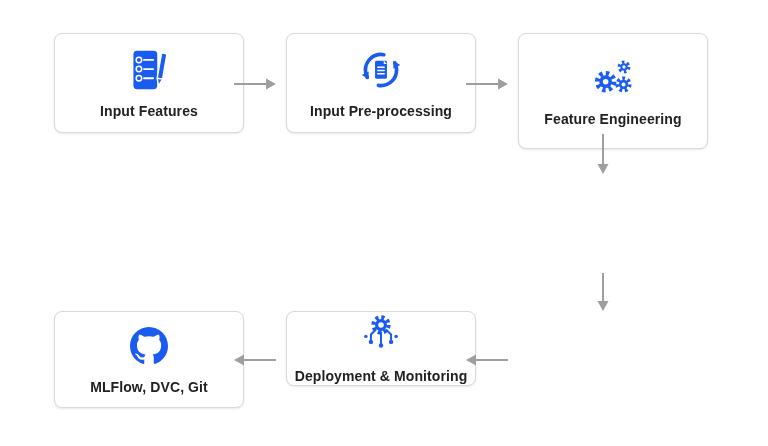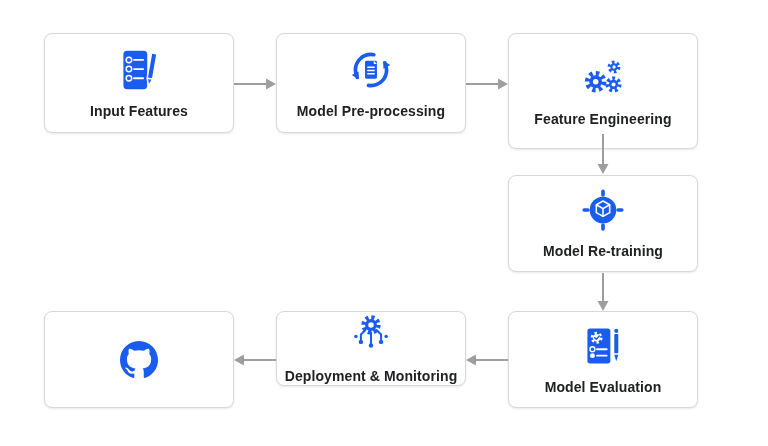--- a/index.html
+++ b/index.html
@@ -21,20 +21,21 @@
   }
   .node{
     position:absolute;
     width:190px;
     background:var(--box-bg);
     border:1px solid var(--border);
     border-radius:8px;
     box-shadow:0 1px 3px rgba(16,24,40,.06), 0 1px 2px rgba(16,24,40,.04);
     display:flex;flex-direction:column;align-items:center;justify-content:center;
     gap:11px;
+    margin-left:10px;
   }
   .icon{
     width:44px;height:44px;
     display:flex;align-items:center;justify-content:center;
     color:var(--accent);
   }
   .icon svg{display:block;}
   .label{
     font-size:14px;font-weight:700;color:var(--text);
     letter-spacing:.1px;white-space:nowrap;
@@ -71,75 +72,41 @@
         <circle cx="24" cy="24" r="17" fill="none" stroke="currentColor" stroke-width="4" stroke-dasharray="38 15.4" stroke-dashoffset="62" stroke-linecap="round"></circle>
         <path d="M10.5 25.5 L3 29.5 L10.5 34 Z" fill="currentColor"></path>
         <path d="M37.5 22.5 L45 18.5 L37.5 14 Z" fill="currentColor"></path>
         <rect x="17.5" y="14" width="13" height="19.5" rx="1.5" fill="currentColor"></rect>
         <path d="M27 14 l3.5 3.5 h-3.5 z" fill="#fff"></path>
         <g stroke="#fff" stroke-width="1.6" stroke-linecap="round">
           <path d="M20.5 21 H27.5 M20.5 24.5 H27.5 M20.5 28 H27.5"></path>
         </g>
       </svg>
     </span>
-    <span class="label">Model Pre-processing</span>
+    <span class="label">Input Pre-processing</span>
   </div>
 
   <div class="node" style="left:508px;top:33px;height:116px">
     <span class="icon">
       <svg width="44" height="44" viewBox="0 0 48 48">
         <circle cx="16" cy="28" r="9" fill="none" stroke="currentColor" stroke-width="5.5" stroke-dasharray="3.6 3.45"></circle>
         <circle cx="16" cy="28" r="7" fill="currentColor"></circle>
         <circle cx="16" cy="28" r="3" fill="#fff"></circle>
         <circle cx="36" cy="12" r="5" fill="none" stroke="currentColor" stroke-width="4" stroke-dasharray="2.6 2.6"></circle>
         <circle cx="36" cy="12" r="4" fill="currentColor"></circle>
         <circle cx="36" cy="12" r="1.8" fill="#fff"></circle>
         <circle cx="35.5" cy="31" r="6.5" fill="none" stroke="currentColor" stroke-width="4.5" stroke-dasharray="2.9 2.8"></circle>
         <circle cx="35.5" cy="31" r="5" fill="currentColor"></circle>
         <circle cx="35.5" cy="31" r="2.2" fill="#fff"></circle>
       </svg>
     </span>
     <span class="label">Feature Engineering</span>
   </div>
 
-  <div class="node" style="left:508px;top:175px;height:97px">
-    <span class="icon">
-      <svg width="44" height="44" viewBox="0 0 48 48">
-        <g stroke="currentColor" stroke-width="4" stroke-linecap="round">
-          <path d="M24 3.5 V7.5 M24 40.5 V44.5 M3.5 24 H7.5 M40.5 24 H44.5"></path>
-        </g>
-        <circle cx="24" cy="24" r="14.5" fill="currentColor"></circle>
-        <g fill="none" stroke="#fff" stroke-width="1.7" stroke-linejoin="round">
-          <path d="M24 14.2 L31.3 18.3 L31.3 26.8 L24 31 L16.7 26.8 L16.7 18.3 Z"></path>
-          <path d="M16.7 18.3 L24 22.5 L31.3 18.3"></path>
-          <path d="M24 22.5 V31"></path>
-        </g>
-      </svg>
-    </span>
-    <span class="label">Model Re-training</span>
-  </div>
 
-  <div class="node" style="left:508px;top:311px;height:97px">
-    <span class="icon">
-      <svg width="44" height="44" viewBox="0 0 48 48">
-        <rect x="7" y="5" width="25" height="38" rx="3" fill="currentColor"></rect>
-        <circle cx="17" cy="15" r="5" fill="none" stroke="#fff" stroke-width="3" stroke-dasharray="2.6 2.6"></circle>
-        <circle cx="17" cy="15" r="4" fill="#fff"></circle>
-        <path d="M15 15 l1.6 1.6 L20 13.2" fill="none" stroke="currentColor" stroke-width="1.6" stroke-linecap="round" stroke-linejoin="round"></path>
-        <circle cx="12.5" cy="27.5" r="2.7" fill="none" stroke="#fff" stroke-width="1.5"></circle>
-        <path d="M17.5 27.5 H28" stroke="#fff" stroke-width="2" stroke-linecap="round"></path>
-        <circle cx="12.5" cy="34.5" r="2.7" fill="#fff"></circle>
-        <path d="M17.5 34.5 H28" stroke="#fff" stroke-width="2" stroke-linecap="round"></path>
-        <circle cx="38.5" cy="7.5" r="2.2" fill="currentColor"></circle>
-        <rect x="36.3" y="11" width="4.4" height="21" rx="1" fill="currentColor"></rect>
-        <path d="M36.3 33.5 h4.4 l-2.2 7 z" fill="currentColor"></path>
-      </svg>
-    </span>
-    <span class="label">Model Evaluation</span>
-  </div>
 
   <div class="node" style="left:276px;top:311px;height:75px">
     <span class="icon">
       <svg width="44" height="44" viewBox="0 0 48 48">
         <circle cx="24" cy="13" r="8" fill="none" stroke="currentColor" stroke-width="5" stroke-dasharray="3.3 3"></circle>
         <circle cx="24" cy="13" r="6.5" fill="currentColor"></circle>
         <circle cx="24" cy="13" r="3" fill="#fff"></circle>
         <g fill="none" stroke="currentColor" stroke-width="2.2" stroke-linecap="round" stroke-linejoin="round">
           <path d="M24 21 V33"></path>
           <path d="M18 18.5 L13 23.5 V29"></path>
@@ -154,20 +121,21 @@
     </span>
     <span class="label">Deployment &amp; Monitoring</span>
   </div>
 
   <div class="node" style="left:44px;top:311px;height:97px">
     <span class="icon">
       <svg width="38" height="38" viewBox="0 0 16 16">
         <path fill="currentColor" fill-rule="evenodd" d="M8 0C3.58 0 0 3.58 0 8c0 3.54 2.29 6.53 5.47 7.59.4.07.55-.17.55-.38 0-.19-.01-.82-.01-1.49-2.01.37-2.53-.49-2.69-.94-.09-.23-.48-.94-.82-1.13-.28-.15-.68-.52-.01-.53.63-.01 1.08.58 1.23.82.72 1.21 1.87.87 2.33.66.07-.52.28-.87.51-1.07-1.78-.2-3.64-.89-3.64-3.95 0-.87.31-1.59.82-2.15-.08-.2-.36-1.02.08-2.12 0 0 .67-.21 2.2.82.64-.18 1.32-.27 2-.27s1.36.09 2 .27c1.53-1.04 2.2-.82 2.2-.82.44 1.1.16 1.92.08 2.12.51.56.82 1.27.82 2.15 0 3.07-1.87 3.75-3.65 3.95.29.25.54.73.54 1.48 0 1.07-.01 1.93-.01 2.2 0 .21.15.46.55.38A8.01 8.01 0 0 0 16 8c0-4.42-3.58-8-8-8z"></path>
       </svg>
     </span>
+    <span class="label">MLFlow, DVC, Git</span>
   </div>
 
   <span class="arrow" style="left:234px;top:77px">
     <svg width="42" height="14">
         <line x1="0" y1="7" x2="33" y2="7" stroke="currentColor" stroke-width="2"></line>
         <polygon points="32,1.5 42,7 32,12.5" fill="currentColor"></polygon>
       </svg>
   </span>
   <span class="arrow" style="left:466px;top:77px">
     <svg width="42" height="14">

